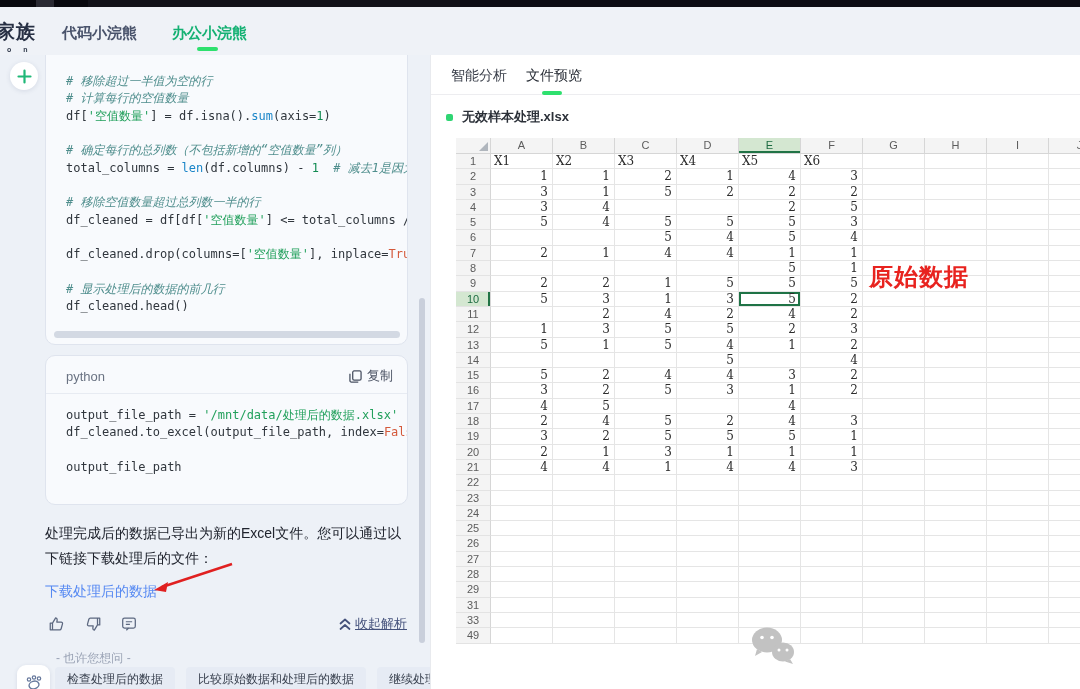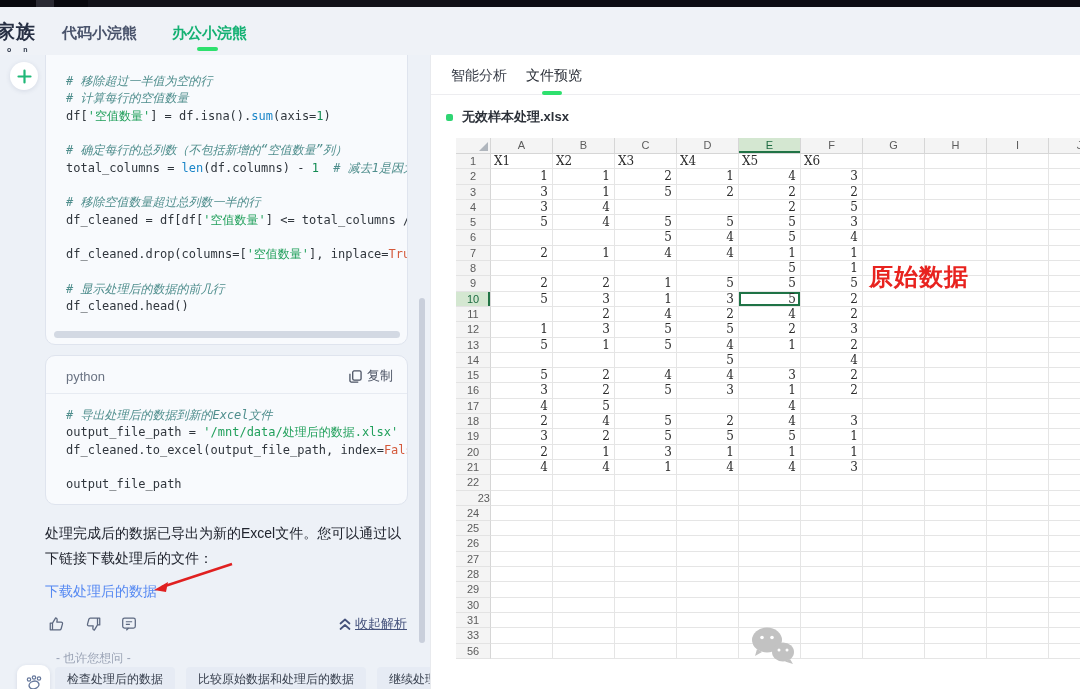--- a/index.html
+++ b/index.html
@@ -161,21 +161,20 @@
         <span class="cb-lang">python</span>
         <span class="copy-btn">
           <svg width="13" height="13" viewBox="0 0 14 14">
             <rect x="4" y="1" width="9" height="10" rx="1.5" fill="none" stroke="#4a5263" stroke-width="1.4"></rect>
             <path d="M10 13 H2.5 A1.5 1.5 0 0 1 1 11.5 V4" fill="none" stroke="#4a5263" stroke-width="1.4"></path>
           </svg>
           <span>复制</span>
         </span>
       </div>
       <div class="cb-code">
-          <div class="code-line"><span class="tok-cm"># 导出处理后的数据到新的Excel文件</span></div>
           <div class="code-line"><span>output_file_path = </span><span class="tok-st">'/mnt/data/处理后的数据.xlsx'</span></div>
           <div class="code-line"><span>df_cleaned.to_excel(output_file_path, index=</span><span class="tok-bo">False</span></div>
           <div class="code-line"></div>
           <div class="code-line"><span>output_file_path</span></div>
         </div>
     </div>
 
     <p class="msg">处理完成后的数据已导出为新的Excel文件。您可以通过以下链接下载处理后的文件：</p>
     <a class="dl-link">下载处理后的数据</a>
 
@@ -531,21 +530,21 @@
           <div class="sh-cell" style="line-height: 15.3px;"></div>
           <div class="sh-cell" style="line-height: 15.3px;"></div>
           <div class="sh-cell" style="line-height: 15.3px;"></div>
           <div class="sh-cell" style="line-height: 15.3px;"></div>
           <div class="sh-cell" style="line-height: 15.3px;"></div>
           <div class="sh-cell" style="line-height: 15.3px;"></div>
           <div class="sh-cell" style="line-height: 15.3px;"></div>
           <div class="sh-cell" style="line-height: 15.3px;"></div>
         </div>
         <div class="sh-row" style="height: 15.3px;">
-          <div class="sh-rowh" style="line-height: 15.3px; text-align: right;">23</div>
+          <div class="sh-rowh" style="line-height: 15.3px;">23</div>
           <div class="sh-cell" style="line-height: 15.3px;"></div>
           <div class="sh-cell" style="line-height: 15.3px;"></div>
           <div class="sh-cell" style="line-height: 15.3px;"></div>
           <div class="sh-cell" style="line-height: 15.3px;"></div>
           <div class="sh-cell" style="line-height: 15.3px;"></div>
           <div class="sh-cell" style="line-height: 15.3px;"></div>
           <div class="sh-cell" style="line-height: 15.3px;"></div>
           <div class="sh-cell" style="line-height: 15.3px;"></div>
           <div class="sh-cell" style="line-height: 15.3px;"></div>
           <div class="sh-cell" style="line-height: 15.3px;"></div>
@@ -622,33 +621,20 @@
           <div class="sh-cell" style="line-height: 15.3px;"></div>
           <div class="sh-cell" style="line-height: 15.3px;"></div>
           <div class="sh-cell" style="line-height: 15.3px;"></div>
           <div class="sh-cell" style="line-height: 15.3px;"></div>
           <div class="sh-cell" style="line-height: 15.3px;"></div>
           <div class="sh-cell" style="line-height: 15.3px;"></div>
           <div class="sh-cell" style="line-height: 15.3px;"></div>
           <div class="sh-cell" style="line-height: 15.3px;"></div>
         </div>
         <div class="sh-row" style="height: 15.3px;">
-          <div class="sh-rowh" style="line-height: 15.3px;">30</div>
-          <div class="sh-cell" style="line-height: 15.3px;"></div>
-          <div class="sh-cell" style="line-height: 15.3px;"></div>
-          <div class="sh-cell" style="line-height: 15.3px;"></div>
-          <div class="sh-cell" style="line-height: 15.3px;"></div>
-          <div class="sh-cell" style="line-height: 15.3px;"></div>
-          <div class="sh-cell" style="line-height: 15.3px;"></div>
-          <div class="sh-cell" style="line-height: 15.3px;"></div>
-          <div class="sh-cell" style="line-height: 15.3px;"></div>
-          <div class="sh-cell" style="line-height: 15.3px;"></div>
-          <div class="sh-cell" style="line-height: 15.3px;"></div>
-        </div>
-        <div class="sh-row" style="height: 15.3px;">
           <div class="sh-rowh" style="line-height: 15.3px;">31</div>
           <div class="sh-cell" style="line-height: 15.3px;"></div>
           <div class="sh-cell" style="line-height: 15.3px;"></div>
           <div class="sh-cell" style="line-height: 15.3px;"></div>
           <div class="sh-cell" style="line-height: 15.3px;"></div>
           <div class="sh-cell" style="line-height: 15.3px;"></div>
           <div class="sh-cell" style="line-height: 15.3px;"></div>
           <div class="sh-cell" style="line-height: 15.3px;"></div>
           <div class="sh-cell" style="line-height: 15.3px;"></div>
           <div class="sh-cell" style="line-height: 15.3px;"></div>
@@ -661,21 +647,21 @@
           <div class="sh-cell" style="line-height: 15.3px;"></div>
           <div class="sh-cell" style="line-height: 15.3px;"></div>
           <div class="sh-cell" style="line-height: 15.3px;"></div>
           <div class="sh-cell" style="line-height: 15.3px;"></div>
           <div class="sh-cell" style="line-height: 15.3px;"></div>
           <div class="sh-cell" style="line-height: 15.3px;"></div>
           <div class="sh-cell" style="line-height: 15.3px;"></div>
           <div class="sh-cell" style="line-height: 15.3px;"></div>
         </div>
         <div class="sh-row" style="height: 15.3px;">
-          <div class="sh-rowh" style="line-height: 15.3px;">56</div>
+          <div class="sh-rowh" style="line-height: 15.3px;">49</div>
           <div class="sh-cell" style="line-height: 15.3px;"></div>
           <div class="sh-cell" style="line-height: 15.3px;"></div>
           <div class="sh-cell" style="line-height: 15.3px;"></div>
           <div class="sh-cell" style="line-height: 15.3px;"></div>
           <div class="sh-cell" style="line-height: 15.3px;"></div>
           <div class="sh-cell" style="line-height: 15.3px;"></div>
           <div class="sh-cell" style="line-height: 15.3px;"></div>
           <div class="sh-cell" style="line-height: 15.3px;"></div>
           <div class="sh-cell" style="line-height: 15.3px;"></div>
           <div class="sh-cell" style="line-height: 15.3px;"></div>

